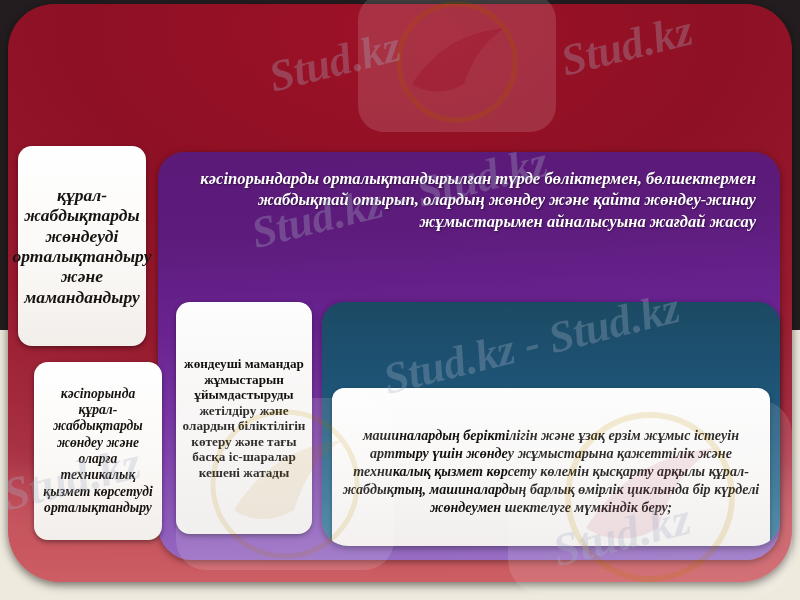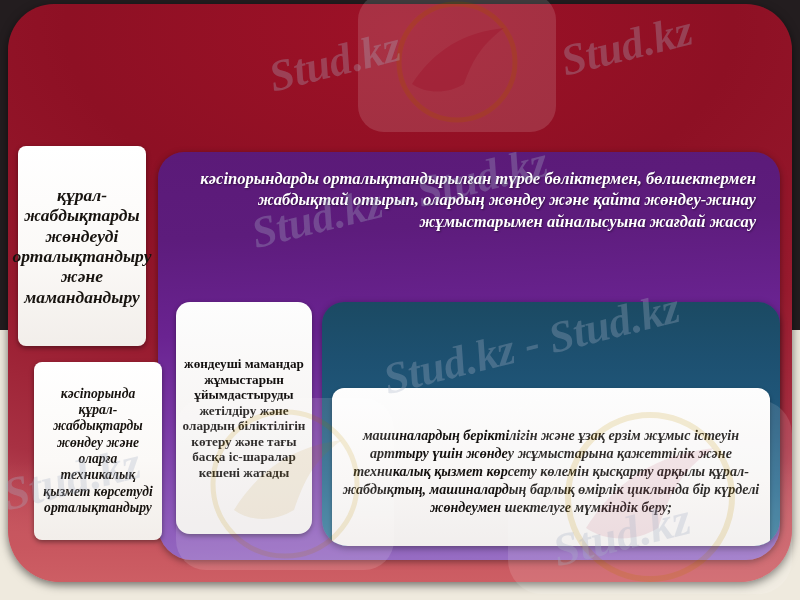--- a/index.html
+++ b/index.html
@@ -71,21 +71,21 @@
     line-height: 1.37;
     letter-spacing: 0.1px;
     text-shadow: 1px 1px 2px rgba(0,0,0,0.45);
     z-index: 6;
   }
 
   
   .left-box {
     position: absolute;
     background: linear-gradient(180deg, #ffffff 0%, #fbf9f7 55%, #f2eeea 100%);
-    border-radius: 8px;
+    border-radius: 14px;
     box-shadow: 0 2px 5px rgba(0,0,0,0.42);
     color: #17130f;
     font-weight: bold;
     font-style: italic;
     text-align: center;
     z-index: 7;
     display: flex;
     align-items: center;
     justify-content: center;
     box-sizing: border-box;

